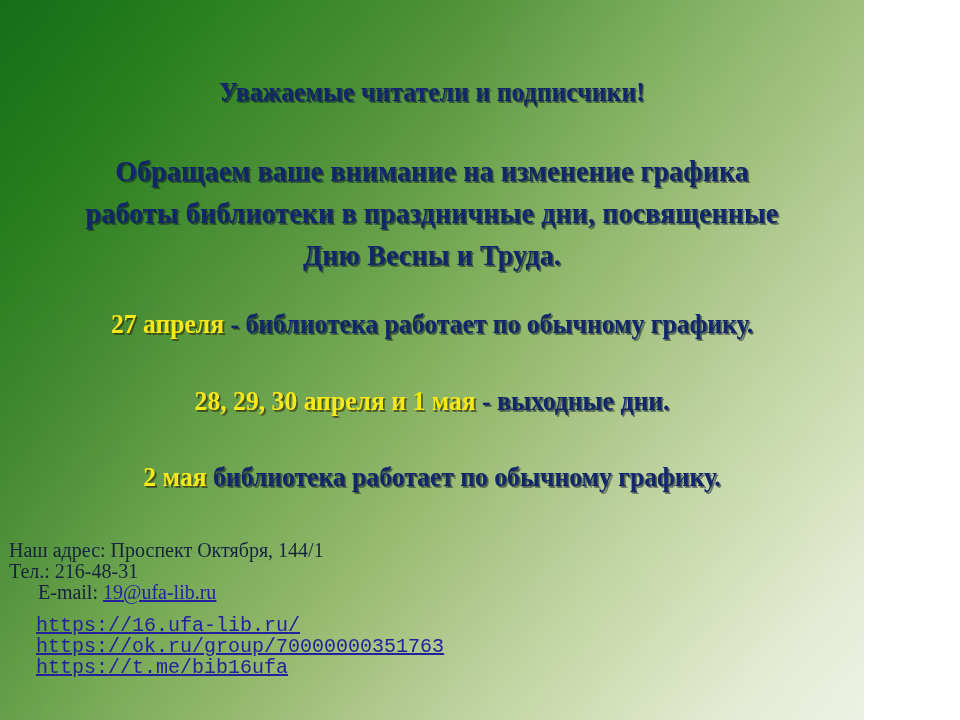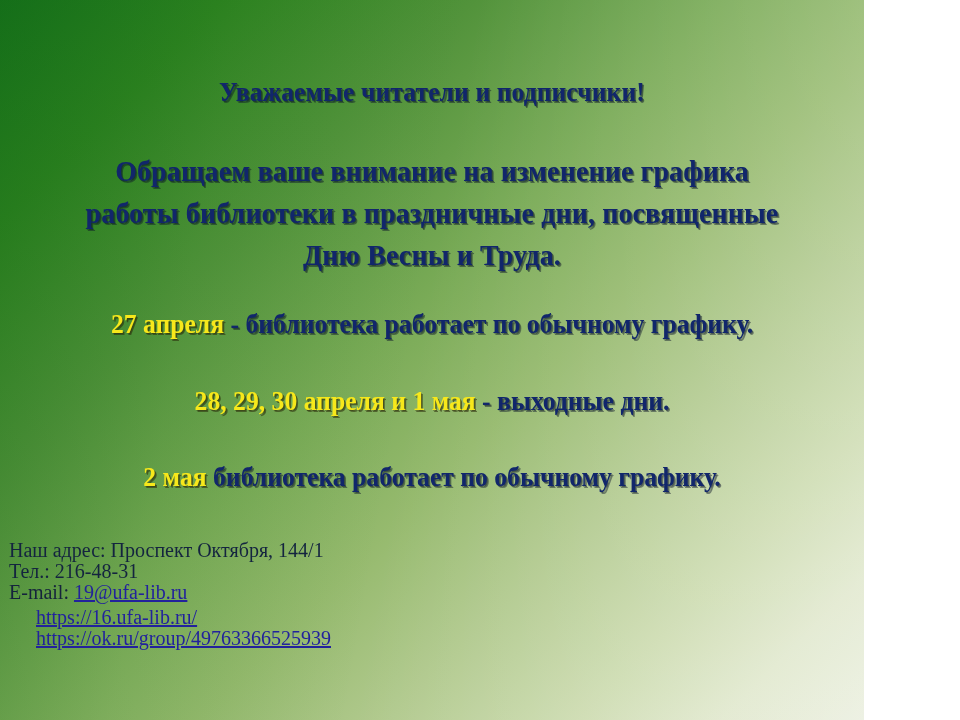--- a/index.html
+++ b/index.html
@@ -119,31 +119,33 @@
     font-family: "Liberation Serif", "DejaVu Serif", serif;
     font-size: 20px;
     line-height: 21px;
     color: #14243f;
   }
   #contact-block .contact-row {
     white-space: nowrap;
   }
   .contact-label {
     color: #15233c;
+    margin-left: 29px;
   }
   .link {
     color: #22229c;
     text-decoration: underline;
     text-underline-offset: 1px;
     cursor: pointer;
     white-space: nowrap;
   }
   #link-list {
-    margin-top: 4px;
+    margin-top: 12px;
     padding-left: 27px;
+    font-family: Liberation Mono, monospace;
   }
   #link-list .contact-row {
     line-height: 21px;
   }
 </style>
 </head>
 <body>
 
 <div id="slide">
   <div class="content">
@@ -171,19 +173,22 @@
 
       <div class="contact-row">
         <span class="contact-label">E-mail: </span><a class="link">19@ufa-lib.ru</a>
       </div>
 
       <div id="link-list">
         <div class="contact-row">
           <a class="link">https://16.ufa-lib.ru/</a>
         </div>
         <div class="contact-row">
-          <a class="link">https://ok.ru/group/49763366525939</a>
+          <a class="link">https://ok.ru/group/70000000351763</a>
+        </div>
+        <div class="contact-row">
+          <a class="link">https://t.me/bib16ufa</a>
         </div>
       </div>
     </div>
 
   </div>
 </div>
 
 </body></html>

